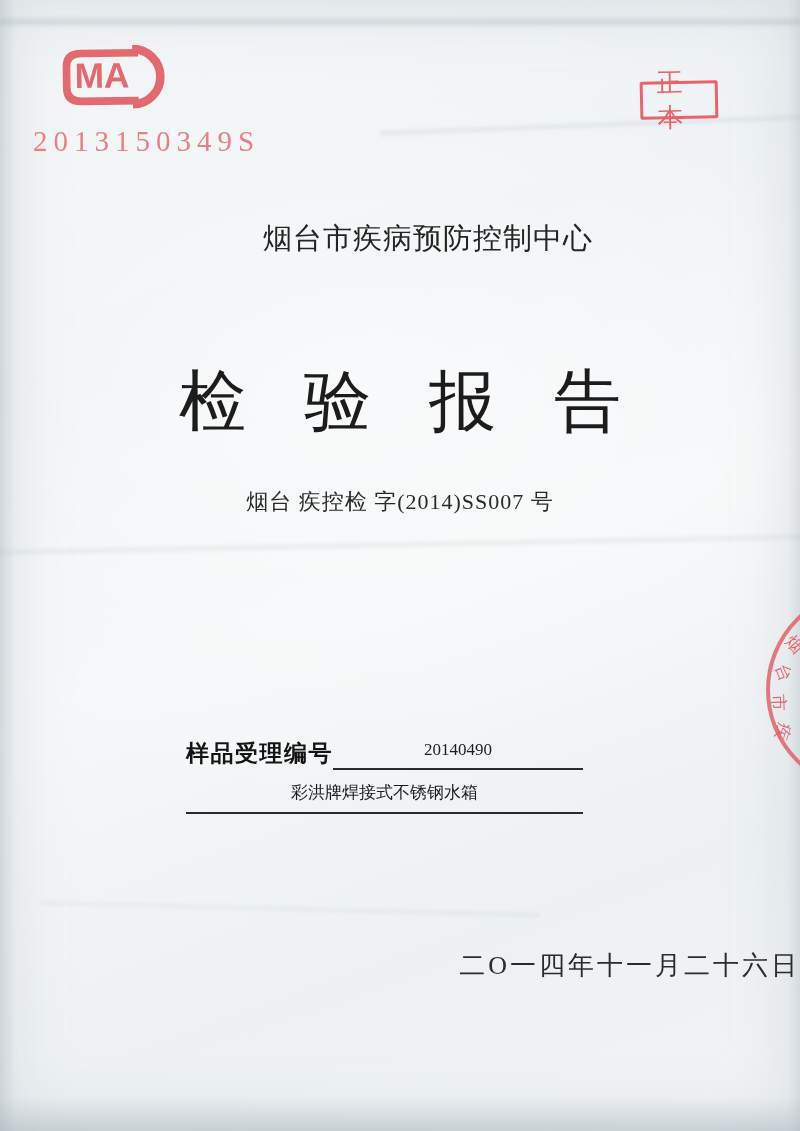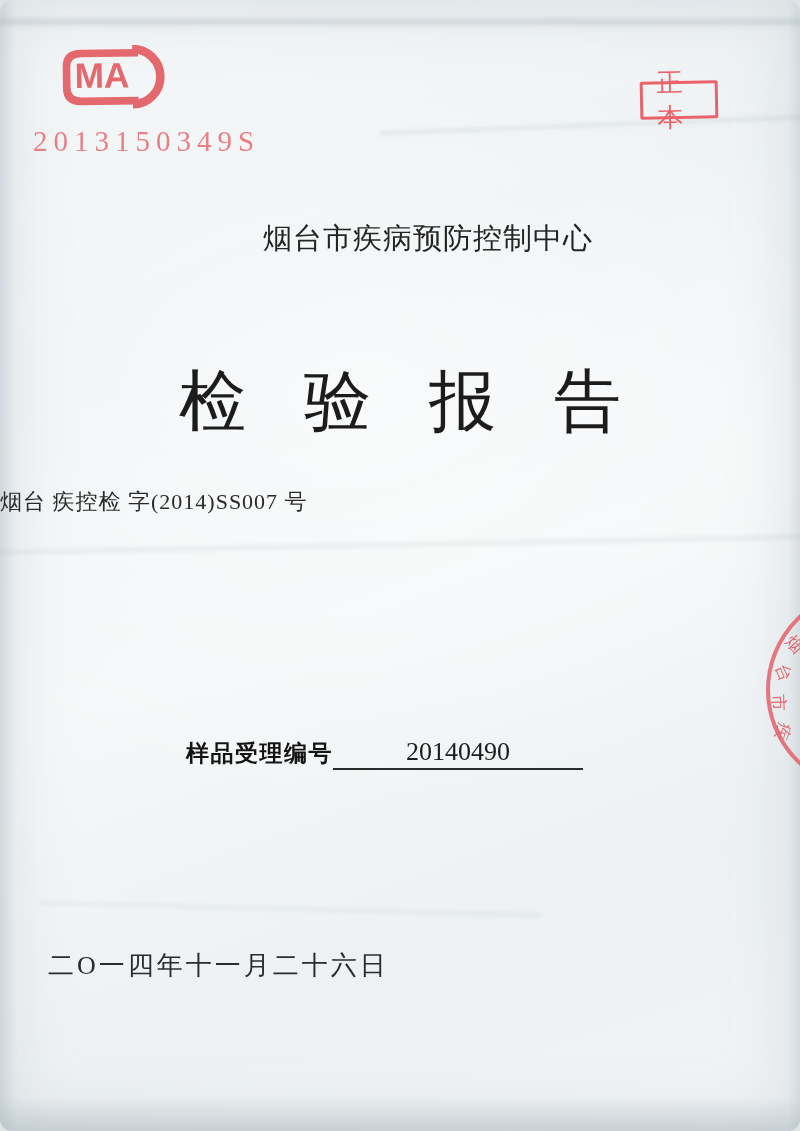--- a/index.html
+++ b/index.html
@@ -7,21 +7,20 @@
     position:relative;
     width:800px;height:1131px;
     margin:0 auto;
     overflow:hidden;
     font-family:"Liberation Serif","DejaVu Serif",serif;
     background:
       radial-gradient(ellipse 900px 600px at 45% 35%, rgba(255,255,255,.55), rgba(255,255,255,0) 70%),
       linear-gradient(160deg,#f3f6f7 0%,#eef2f4 28%,#f5f7f8 52%,#edf1f3 78%,#f1f4f6 100%);
     box-shadow: inset 0 0 70px rgba(140,155,165,0.28);
     color:#1f1f1f;
-    border-radius:12px;
   }
   
   .crease{position:absolute;pointer-events:none;}
   .crease-top{left:0;top:15px;width:100%;height:13px;
     background:linear-gradient(to bottom,rgba(255,255,255,0),rgba(170,182,189,.38) 55%,rgba(255,255,255,0));
     filter:blur(1.2px);}
   .crease-upper{left:380px;top:120px;width:460px;height:9px;transform:rotate(-2.2deg);
     background:linear-gradient(to bottom,rgba(255,255,255,0),rgba(176,187,193,.25) 50%,rgba(255,255,255,0));
     filter:blur(1.5px);}
   .crease-mid{left:-20px;top:540px;width:860px;height:9px;transform:rotate(-1.1deg);
@@ -51,44 +50,44 @@
     transform:rotate(-1.2deg);opacity:.9;}
   .original-stamp span{font-size:26px;color:#e9555c;letter-spacing:16px;
     padding-left:14px;font-family:"Liberation Serif",serif;}
 
   
   .org-name{position:absolute;left:0;top:219px;width:100%;text-align:center;
     font-size:29px;letter-spacing:1px;color:#242424;margin-left:28px;}
   .main-title{position:absolute;left:0;top:356px;width:100%;
     display:flex;justify-content:center;gap:58px;
     font-size:67px;color:#1c1c1c;}
-  .report-no{position:absolute;left:0;top:487px;width:100%;
+  .report-no{position:absolute;left:0;top:487px;width:100%;text-align:center;
     font-size:22px;letter-spacing:1px;color:#2a2a2a;}
 
   
   .side-seal{position:absolute;left:766px;top:588px;width:196px;height:196px;
     border:4px solid #e2606a;border-radius:50%;opacity:.85;}
   .seal-char{position:absolute;font-size:17px;color:#df5a64;opacity:.9;
     font-family:"Liberation Serif",serif;}
   .seal-char.c0{left:786px;top:633px;transform:rotate(48deg);}
   .seal-char.c1{left:775px;top:661px;transform:rotate(68deg);}
   .seal-char.c2{left:770px;top:691px;transform:rotate(88deg);}
   .seal-char.c3{left:774px;top:720px;transform:rotate(108deg);}
 
   
   .fields{position:absolute;left:186px;top:739px;width:397px;}
   .field-row{display:flex;align-items:flex-end;margin-bottom:13px;height:31px;}
   .field-label{font-family:Liberation Mono, monospace;
     font-weight:700;font-size:23px;letter-spacing:1.5px;color:#141414;
     white-space:pre;flex:0 0 auto;padding-bottom:1px;}
   .field-line{flex:1 1 auto;border-bottom:2px solid #2a2a2a;text-align:center;
-    font-size:26px;color:#1d1d1d;padding-bottom:1px;white-space:nowrap;}
+    font-size:17px;color:#1d1d1d;padding-bottom:8px;white-space:nowrap;}
 
-  .date-line{position:absolute;left:0;top:948px;width:100%;text-align:left;
-    padding-left:48px;box-sizing:border-box;
+  .date-line{position:absolute;left:0;top:948px;width:100%;text-align:right;
+    padding-left:32px;box-sizing:border-box;
     font-size:26px;letter-spacing:3px;color:#2b2b2b;}
 </style>
 </head>
 <body>
 
 <div class="page">
 
   <div class="crease crease-top"></div>
   <div class="crease crease-upper"></div>
   <div class="crease crease-mid"></div>
@@ -126,18 +125,19 @@
   <span class="seal-char c1">台</span>
   <span class="seal-char c2">市</span>
   <span class="seal-char c3">疾</span>
 
   <div class="fields">
     <div class="field-row">
       <span class="field-label">样品受理编号</span>
       <span class="field-line">20140490</span>
     </div>
     <div class="field-row">
+      <span class="field-line">彩洪牌焊接式不锈钢水箱</span>
     </div>
   </div>
 
   <div class="date-line">二O一四年十一月二十六日</div>
 
 </div>
 
 </body></html>

